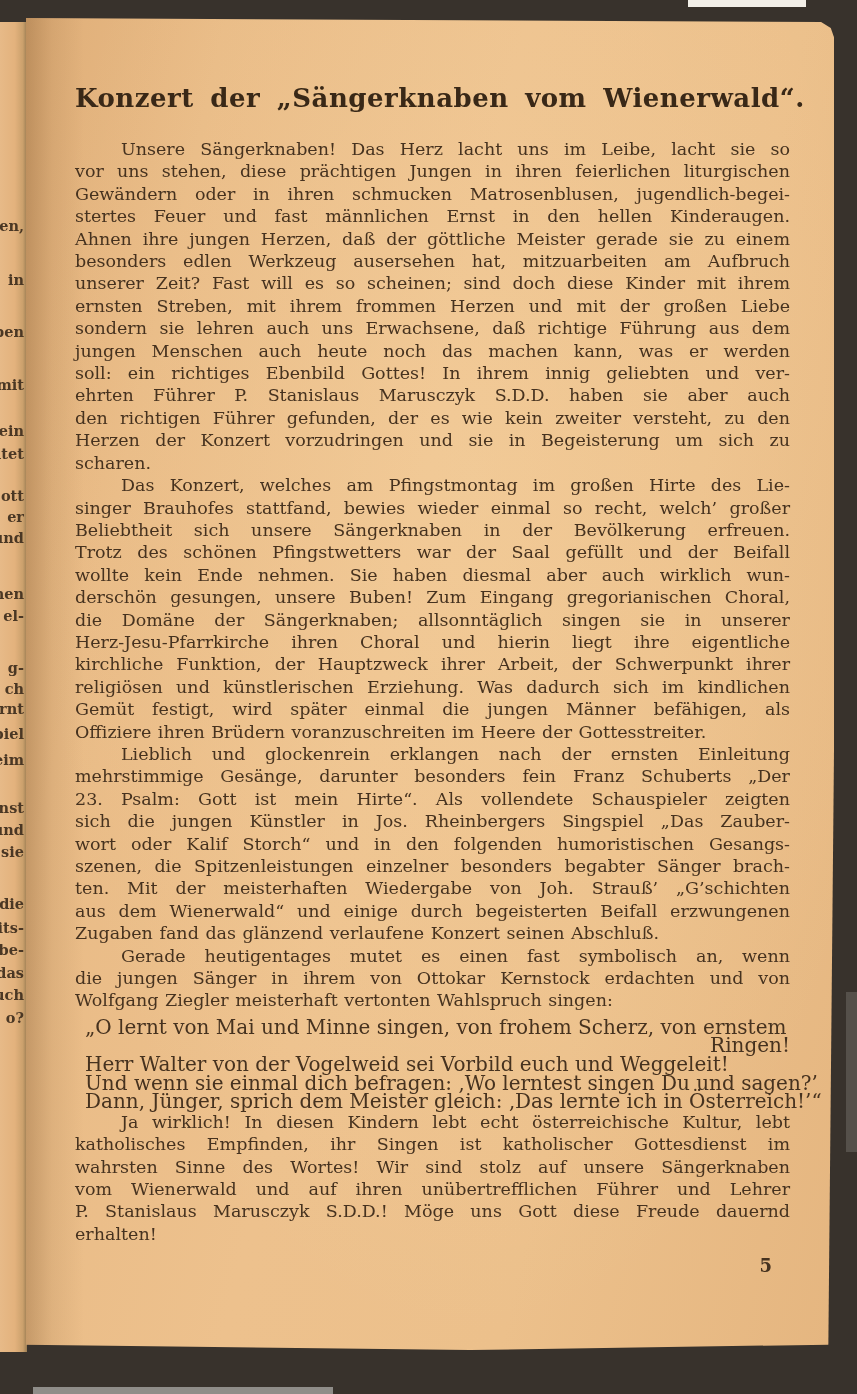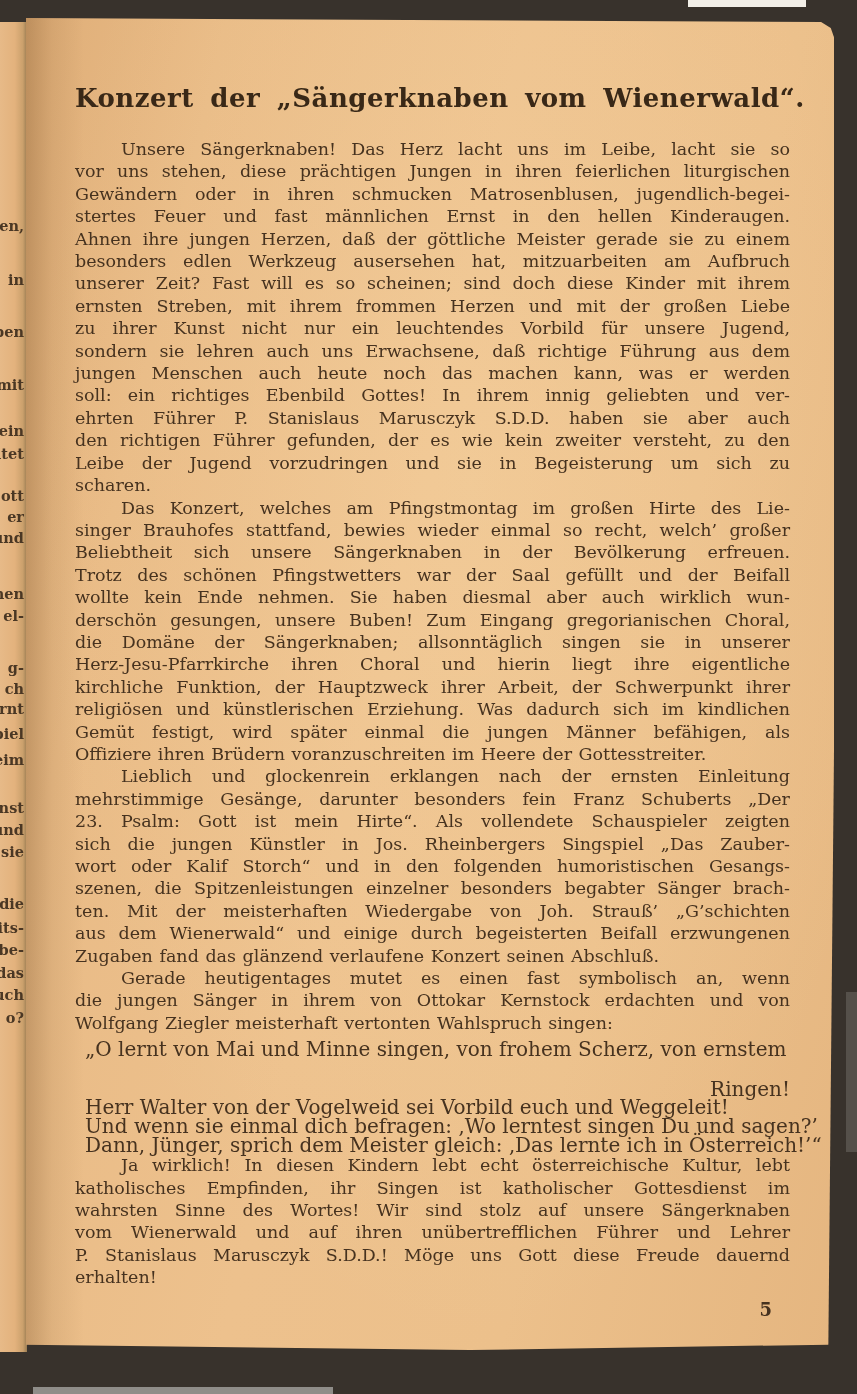--- a/index.html
+++ b/index.html
@@ -57,21 +57,21 @@
     text-align:justify;text-align-last:justify;
     word-spacing:1px;
   }
   .line.last{text-align-last:left;}
   .line.indent{padding-left:46px;}
   .quote{margin:6px 0 0 10px;}
   .qline{
     font-size:20px;line-height:18.6px;color:#46321f;
     text-align:left;white-space:nowrap;
   }
-  .qline.qright{text-align:right;white-space:normal;margin-top:21px;}
+  .qline.qright{text-align:right;white-space:normal;}
   .pagenum{
     margin-top:10px;margin-right:18px;
     text-align:right;font-size:18px;font-weight:bold;color:#46321f;
   }
 </style>
 </head>
 <body>
 
 <div class="scene">
   <div class="top-sliver"></div>
@@ -113,27 +113,26 @@
       <div class="bodytext" id="bodytext">
           <div class="para">
             <div class="line indent">Unsere Sängerknaben! Das Herz lacht uns im Leibe, lacht sie so</div>
             <div class="line">vor uns stehen, diese prächtigen Jungen in ihren feierlichen liturgischen</div>
             <div class="line">Gewändern oder in ihren schmucken Matrosenblusen, jugendlich-begei-</div>
             <div class="line">stertes Feuer und fast männlichen Ernst in den hellen Kinderaugen.</div>
             <div class="line">Ahnen ihre jungen Herzen, daß der göttliche Meister gerade sie zu einem</div>
             <div class="line">besonders edlen Werkzeug ausersehen hat, mitzuarbeiten am Aufbruch</div>
             <div class="line">unserer Zeit? Fast will es so scheinen; sind doch diese Kinder mit ihrem</div>
             <div class="line">ernsten Streben, mit ihrem frommen Herzen und mit der großen Liebe</div>
-            <div class="line">zu ihrer Kunst nicht nur ein leuchtendes Vorbild für unsere Jugend,</div>
             <div class="line">sondern sie lehren auch uns Erwachsene, daß richtige Führung aus dem</div>
             <div class="line">jungen Menschen auch heute noch das machen kann, was er werden</div>
             <div class="line">soll: ein richtiges Ebenbild Gottes! In ihrem innig geliebten und ver-</div>
             <div class="line">ehrten Führer P. Stanislaus Marusczyk S.D.D. haben sie aber auch</div>
             <div class="line">den richtigen Führer gefunden, der es wie kein zweiter versteht, zu den</div>
-            <div class="line">Leibe der Jugend vorzudringen und sie in Begeisterung um sich zu</div>
+            <div class="line">Herzen der Konzert vorzudringen und sie in Begeisterung um sich zu</div>
             <div class="line last">scharen.</div>
           </div>
           <div class="para">
             <div class="line indent">Das Konzert, welches am Pfingstmontag im großen Hirte des Lie-</div>
             <div class="line">singer Brauhofes stattfand, bewies wieder einmal so recht, welch’ großer</div>
             <div class="line">Beliebtheit sich unsere Sängerknaben in der Bevölkerung erfreuen.</div>
             <div class="line">Trotz des schönen Pfingstwetters war der Saal gefüllt und der Beifall</div>
             <div class="line">wollte kein Ende nehmen. Sie haben diesmal aber auch wirklich wun-</div>
             <div class="line">derschön gesungen, unsere Buben! Zum Eingang gregorianischen Choral,</div>
             <div class="line">die Domäne der Sängerknaben; allsonntäglich singen sie in unserer</div>

